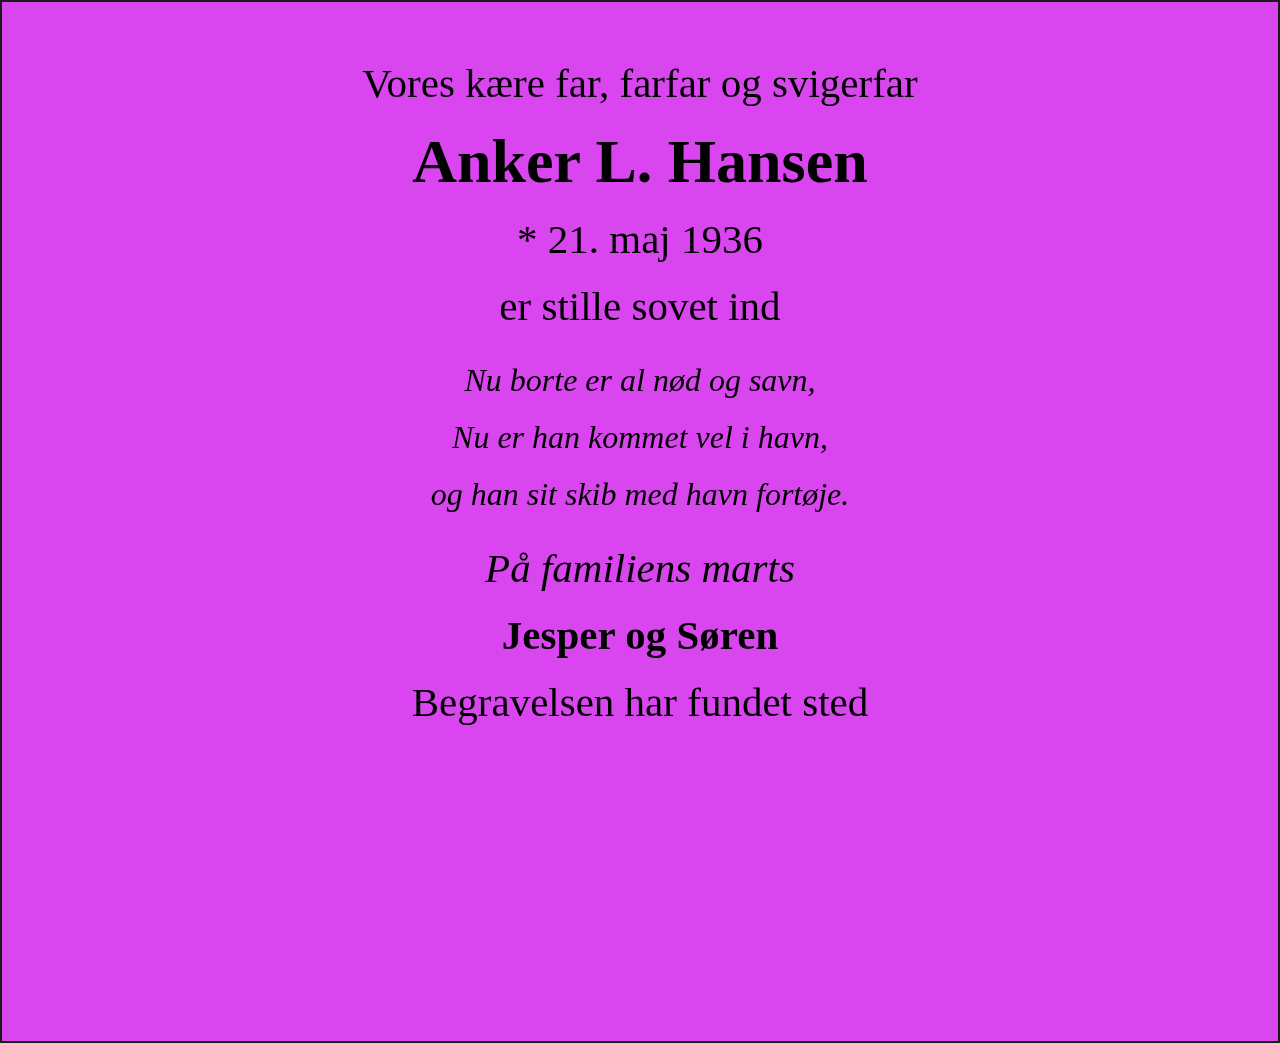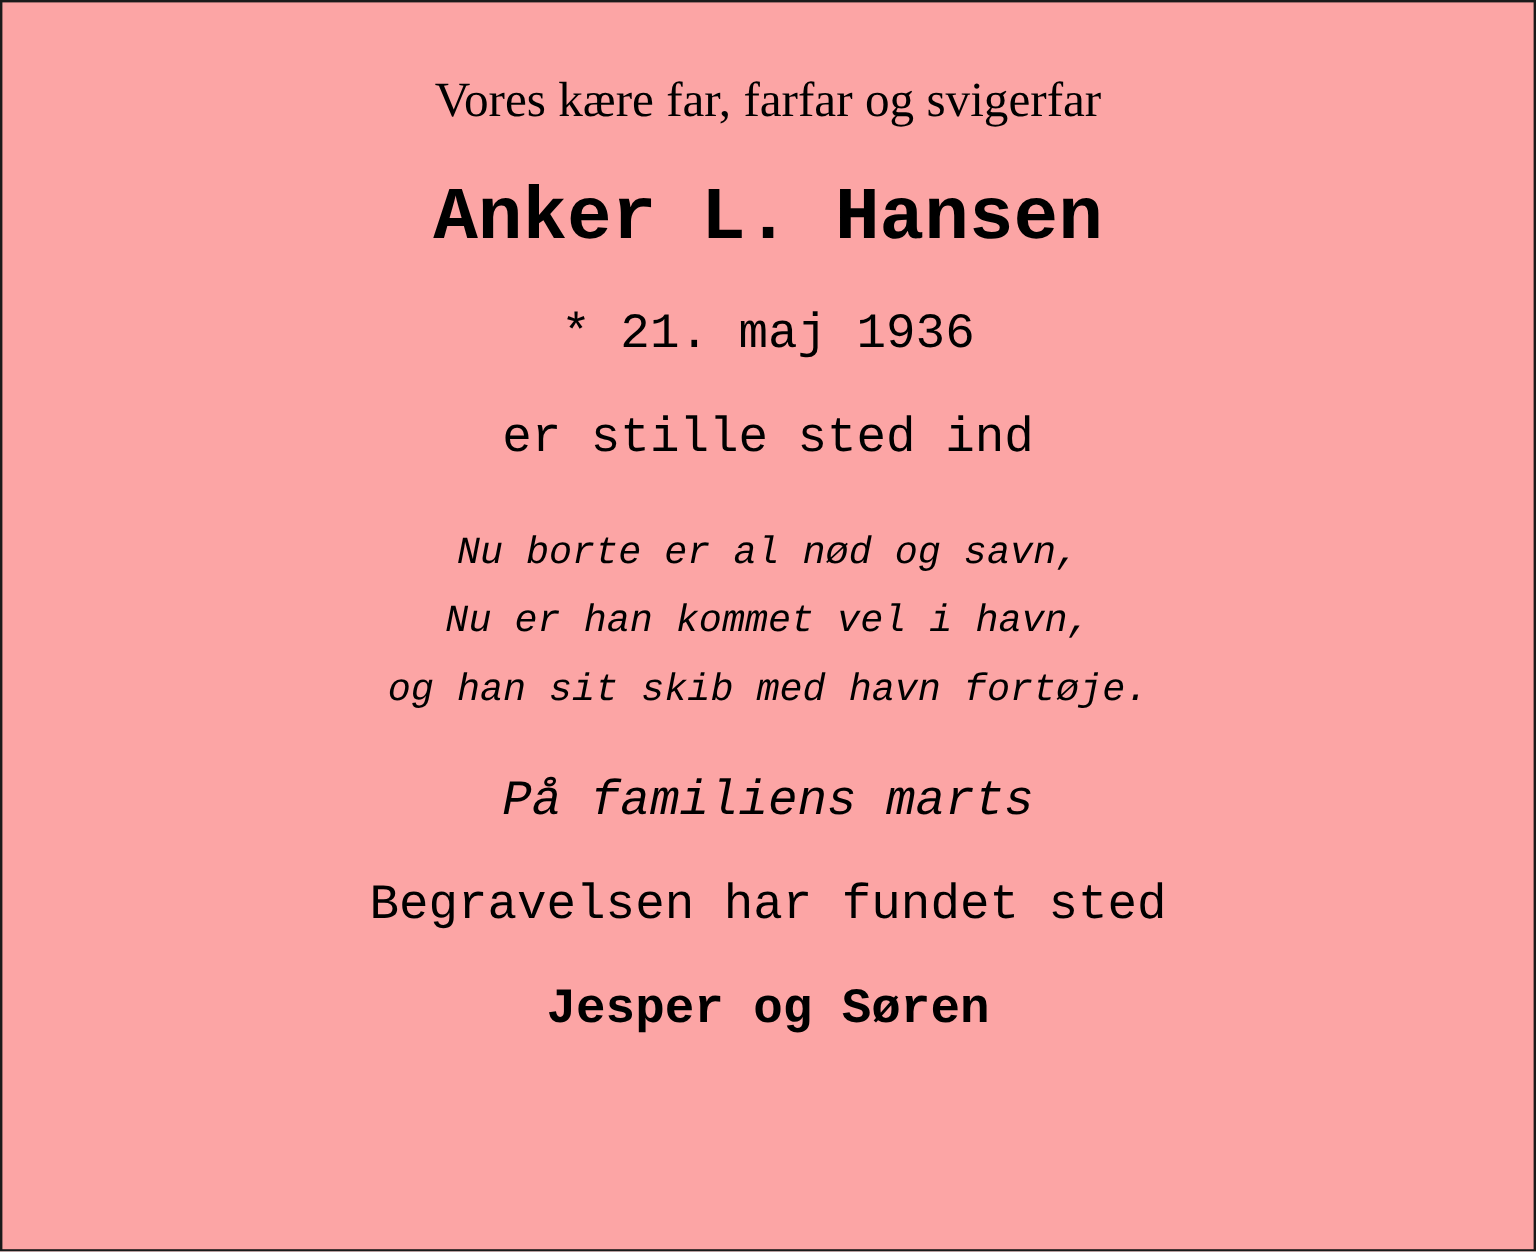--- a/index.html
+++ b/index.html
@@ -5,21 +5,21 @@
   html, body {
     margin: 0;
     padding: 0;
     background: #ffffff;
   }
   .page {
     position: relative;
     width: 1280px;
     height: 1043px;
     box-sizing: border-box;
-    background: #fca5a5;
+    background: #d946ef;
     border: 2px solid #1a1a1a;
     overflow: hidden;
     font-family: "Liberation Serif", "DejaVu Serif", serif;
     color: #000000;
   }
   .notice {
     box-sizing: border-box;
     width: 100%;
     height: 100%;
     padding: 60px 80px 50px 80px;
@@ -28,22 +28,21 @@
     align-items: center;
     text-align: center;
   }
   .line {
     margin: 0;
     line-height: 1.05;
     font-size: 32px;
     white-space: nowrap;
   }
   .block + .block {
-    margin-top: 44px;
-    font-family: Liberation Mono, monospace;
+    margin-top: 24px;
   }
   .intro {
     font-size: 41px;
   }
   .deceased-name {
     font-size: 62px;
     font-weight: bold;
     margin-top: 40px;
   }
   .birth, .passing, .place-date, .funeral {
@@ -70,29 +69,29 @@
 
 <div class="page">
   <div class="notice">
 
     <p class="line block intro">Vores kære far, farfar og svigerfar</p>
 
     <h1 class="line block deceased-name">Anker L. Hansen</h1>
 
     <p class="line block birth">* 21. maj 1936</p>
 
-    <p class="line block passing">er stille sted ind</p>
+    <p class="line block passing">er stille sovet ind</p>
 
 
     <div class="block verse">
       <p class="line">Nu borte er al nød og savn,</p>
       <p class="line">Nu er han kommet vel i havn,</p>
       <p class="line">og han sit skib med havn fortøje.</p>
     </div>
 
     <p class="line block behalf">På familiens marts</p>
 
+    <p class="line block signatories">Jesper og Søren</p>
+
     <p class="line block funeral">Begravelsen har fundet sted</p>
-
-    <p class="line block signatories">Jesper og Søren</p>
 
   </div>
 </div>
 
 </body></html>

